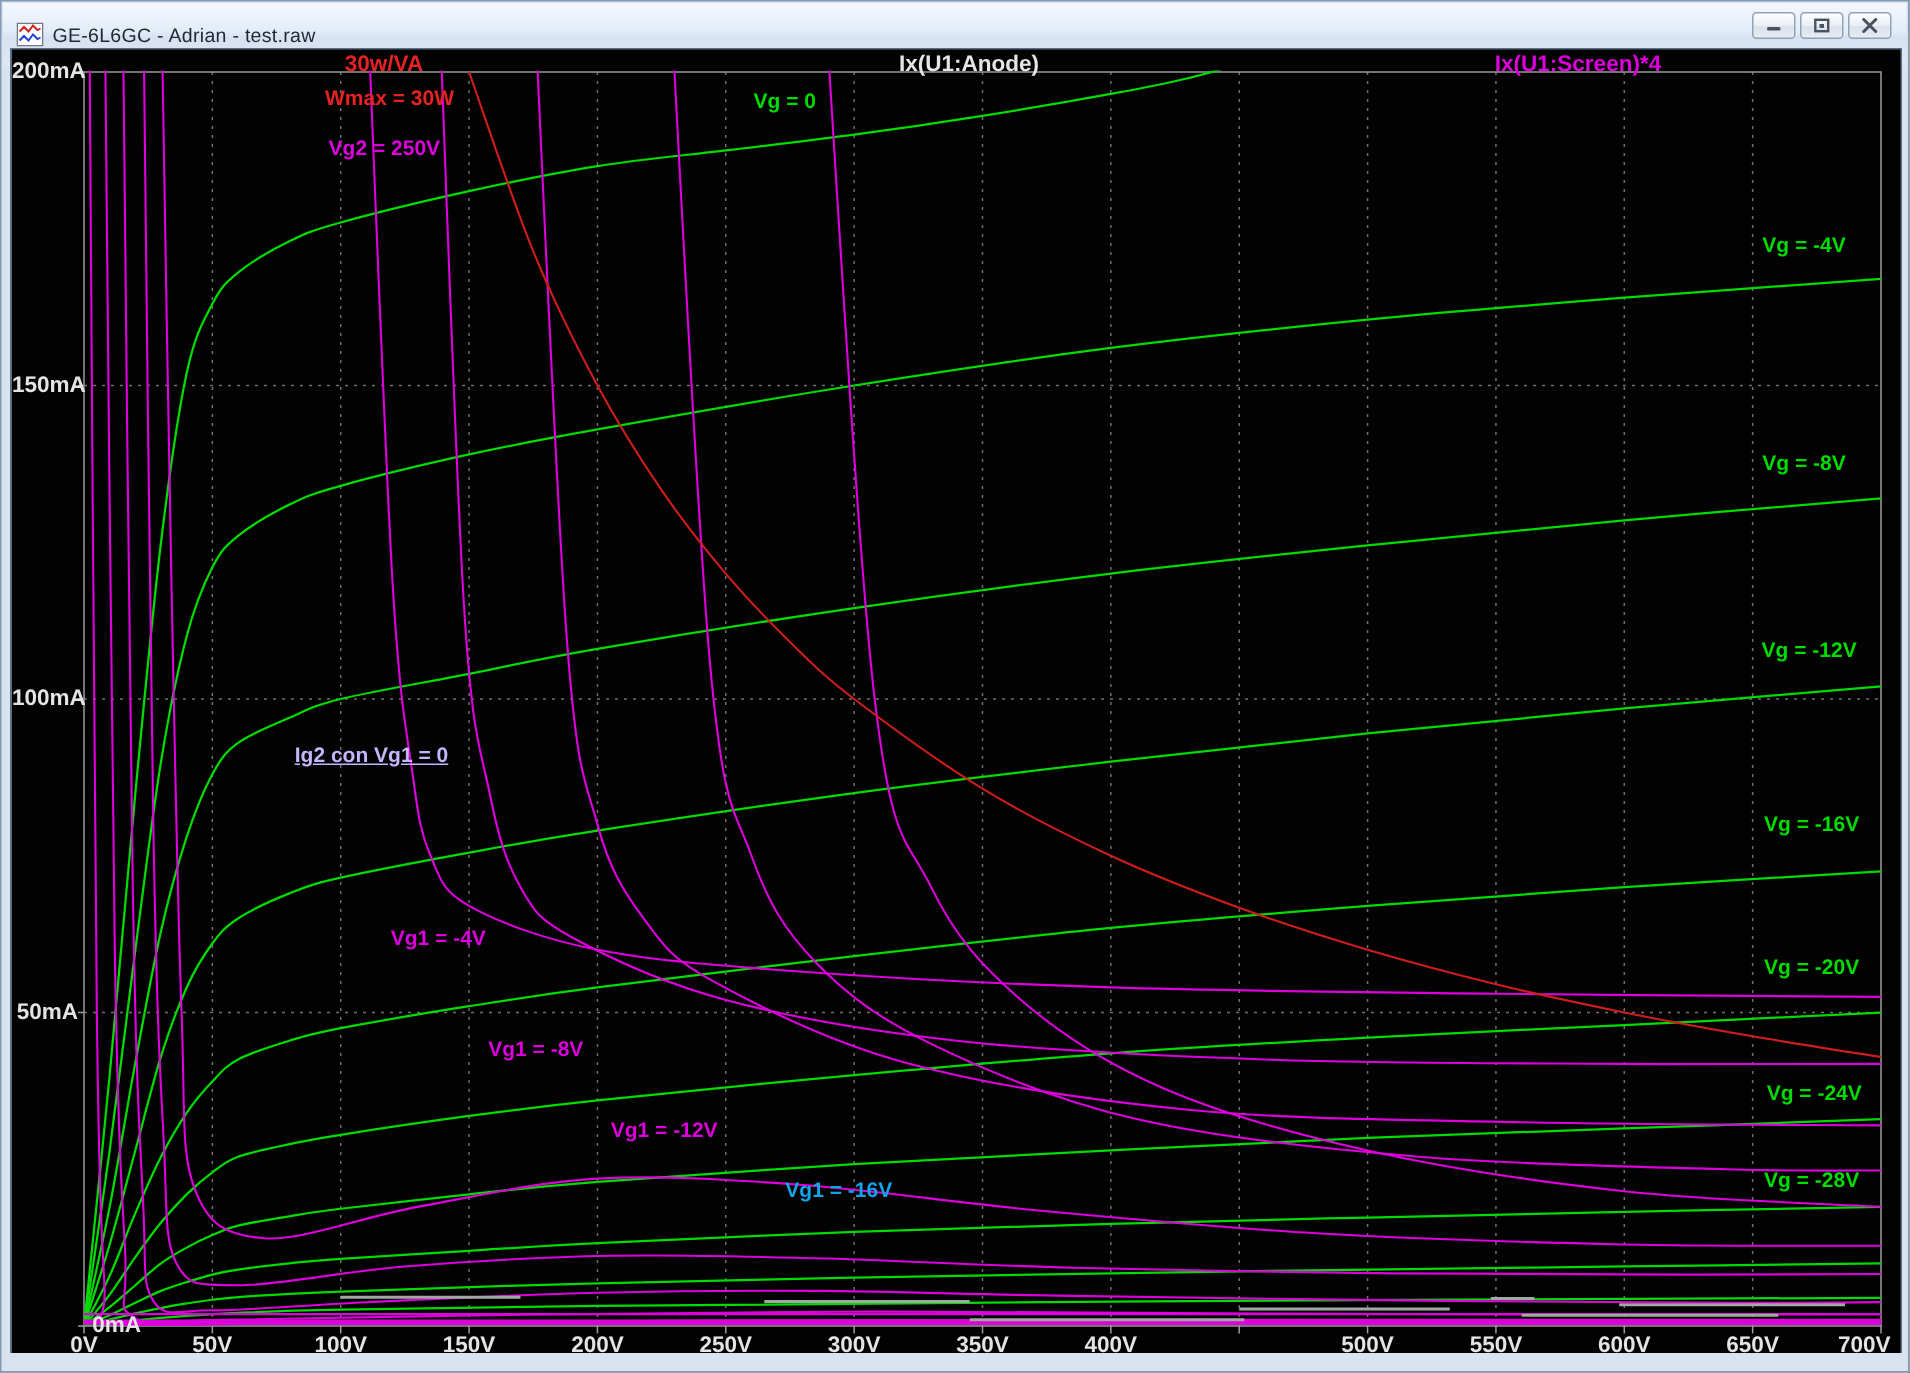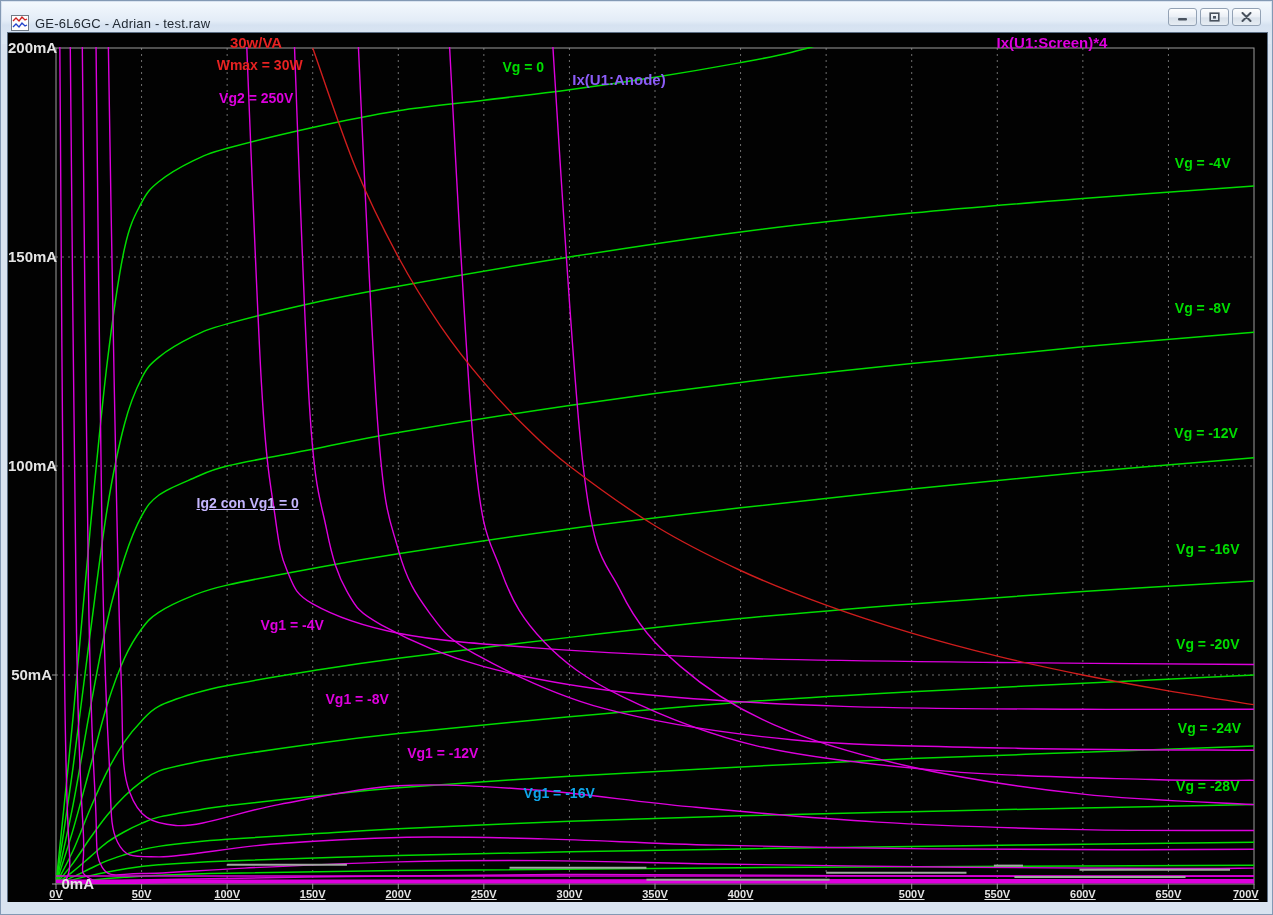--- a/index.html
+++ b/index.html
@@ -28,21 +28,21 @@
   }
   .plot-pane {
     position:absolute; left:6px; top:31px; width:1261px; height:872px;
     background:#020202; border:1px solid #5d6f85;
   }
   .plot-pane svg { position:absolute; left:0; top:0; }
   .lbl { position:absolute; font-weight:bold; white-space:nowrap; }
   .trace-title { font-size:15px; top:1px; transform:translateX(-50%); }
   .anno { font-size:14px; transform:translate(-50%,-50%); }
   .ytick-label { font-size:15px; left:0; width:44px; text-align:right; color:#e4e4e4; }
-  .xtick-label { font-size:11px; transform:translateX(-50%); color:#e4e4e4;text-decoration:underline; }
+  .xtick-label { font-size:15px; transform:translateX(-50%); color:#e4e4e4; }
   .bottom-strip { position:absolute; left:1px; right:1px; bottom:1px; height:11px; background:#d9e3f0; }
 </style>
 </head>
 <body>
 
 <div class="window">
 
   <div class="titlebar">
     <span class="app-icon">
       <svg width="18" height="16" viewBox="0 0 18 16">
@@ -146,21 +146,21 @@
           <path d="M501.5285714285714,834.698 L638.4428571428572,834.698" fill="none" stroke="#a2a8a2" stroke-width="2"></path>
           <path d="M818.1428571428572,839.7139999999999 L958.48,839.7139999999999" fill="none" stroke="#a2a8a2" stroke-width="2"></path>
           <path d="M1006.4000000000001,843.894 L1177.5428571428572,843.894" fill="none" stroke="#a2a8a2" stroke-width="2"></path>
           <path d="M1071.4342857142856,836.788 L1222.04,836.788" fill="none" stroke="#a2a8a2" stroke-width="2"></path>
           <path d="M638.4428571428572,846.82 L821.5657142857143,846.82" fill="none" stroke="#a2a8a2" stroke-width="2"></path>
           <path d="M985.8628571428571,832.608 L1014.9571428571429,832.608" fill="none" stroke="#a2a8a2" stroke-width="2"></path>
         </g>
       </svg>
     <div id="labels-layer">
         <div class="lbl trace-title" style="left: 248px; color: rgb(230, 34, 34);">30w/VA</div>
-        <div class="lbl trace-title" style="left: 611px; color: #8b5cf6; margin-top: 37px;">Ix(U1:Anode)</div>
+        <div class="lbl trace-title" style="left: 638px; color: #e5e5e5;">Ix(U1:Anode)</div>
         <div class="lbl trace-title" style="left: 1044px; color: rgb(221, 0, 221);">Ix(U1:Screen)*4</div>
         <div class="lbl anno" style="left: 251.66px; top: 31.72px; color: rgb(230, 34, 34);">Wmax = 30W</div>
         <div class="lbl anno" style="left: 248.237px; top: 65.16px; color: rgb(221, 0, 221);">Vg2 = 250V</div>
         <div class="lbl anno" style="left: 515.22px; top: 33.81px; color: rgb(0, 220, 0);">Vg = 0</div>
         <div class="lbl anno" style="left: 239.68px; top: 470px; color: #c4b5fd; text-decoration: underline;">Ig2 con Vg1 = 0</div>
         <div class="lbl anno" style="left: 284.177px; top: 591.84px; color: rgb(221, 0, 221);">Vg1 = -4V</div>
         <div class="lbl anno" style="left: 349.211px; top: 665.826px; color: rgb(221, 0, 221);">Vg1 = -8V</div>
         <div class="lbl anno" style="left: 434.783px; top: 720.166px; color: rgb(221, 0, 221);">Vg1 = -12V</div>
         <div class="lbl anno" style="left: 551.16px; top: 759.876px; color: #0ea5e9;">Vg1 = -16V</div>
         <div class="lbl anno" style="left: 1194.66px; top: 129.95px; color: rgb(0, 220, 0);">Vg = -4V</div>

